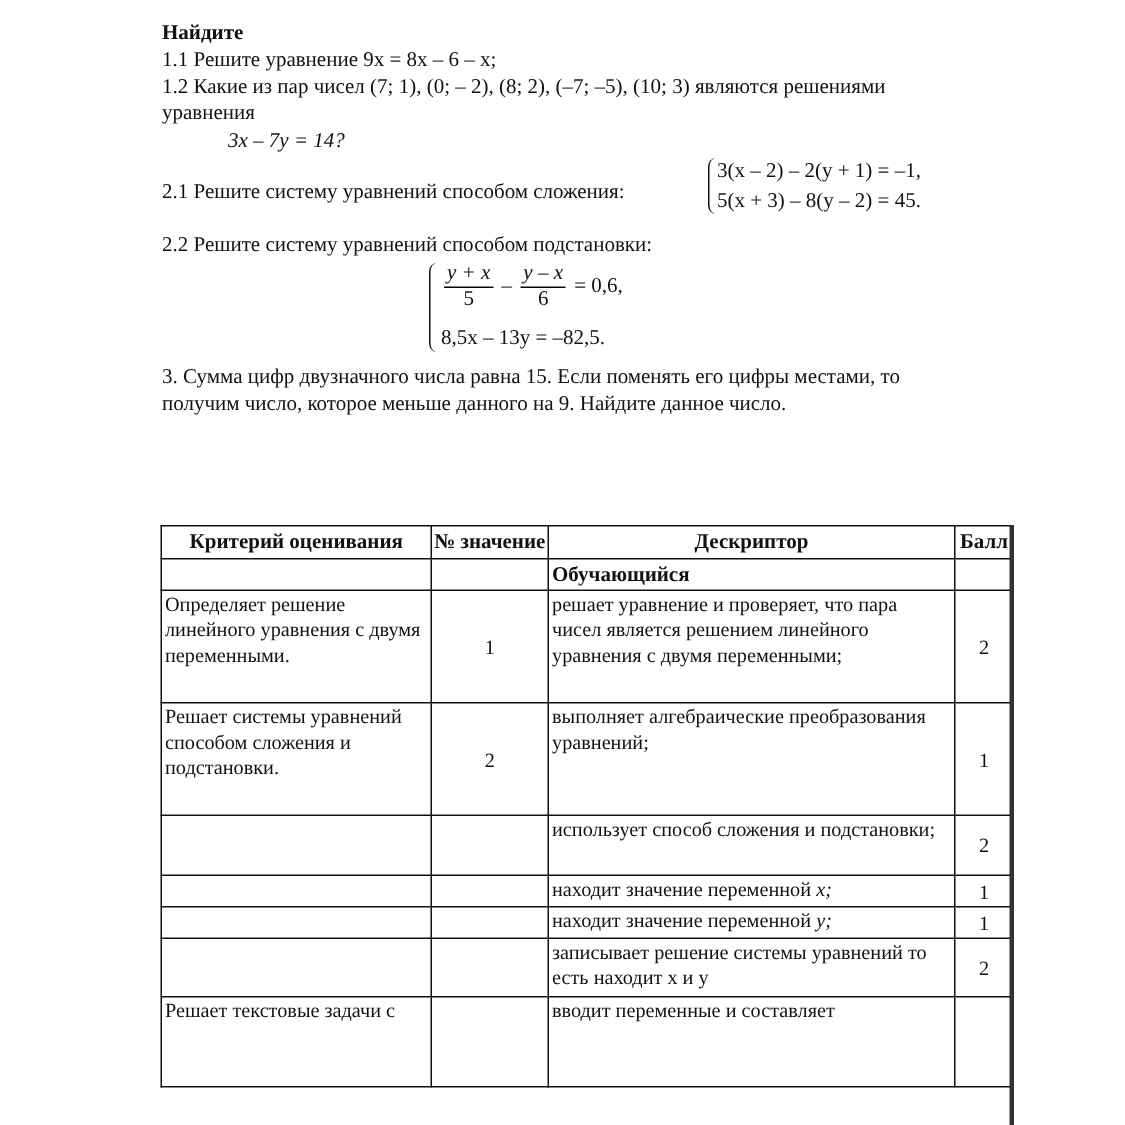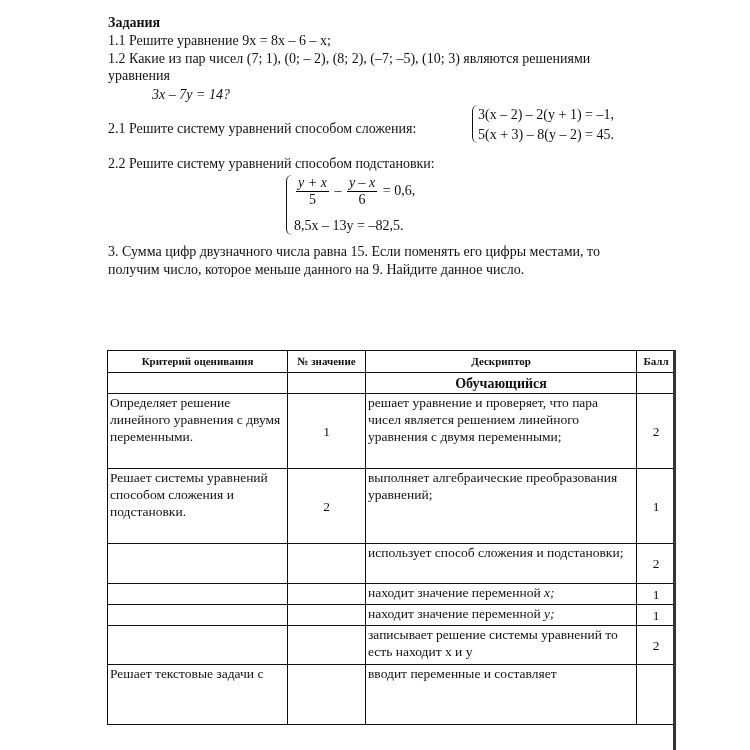--- a/index.html
+++ b/index.html
@@ -23,28 +23,28 @@
   .frac .den { display: block; line-height: 16px; }
 
   table.rub {
     position: absolute; left: 107px; top: 350px; width: 568px;
     border-collapse: collapse; table-layout: fixed;
     font-size: 13.5px; line-height: 17px;
   }
   table.rub td, table.rub th {
     border: 1.5px solid #111; padding: 0 2px; vertical-align: top; overflow: hidden;
   }
-  table.rub th { font-weight: bold; text-align: center; vertical-align: middle; height: 21px; font-size: 11px; }
+  table.rub th { font-weight: bold; text-align: center; vertical-align: middle; height: 21px; font-size: 14px; }
   .c2, .c4 { text-align: center; vertical-align: middle !important; }
   .right-edge { position: absolute; left: 673px; top: 350px; width: 3px; height: 400px; background: #333; }
 </style>
 </head>
 <body>
 
-<div class="abs bold" style="left:108px; top:14px;">Задания</div>
+<div class="abs bold" style="left:108px; top:14px;">Найдите</div>
 <div class="abs" style="left:108px; top:32px;">1.1 Решите уравнение 9х = 8х – 6 – х;</div>
 <div class="abs" style="left:108px; top:50px;">1.2 Какие из пар чисел (7; 1), (0; – 2), (8; 2), (–7; –5), (10; 3) являются решениями</div>
 <div class="abs" style="left:108px; top:67px;">уравнения</div>
 <div class="abs it" style="left:152px; top:86px;">3x – 7y = 14?</div>
 
 <div class="sys" style="left:472px; top:105px; width:170px; height:40px;">
   <div class="brace" style="height:38px;"></div>
   <div class="sys-line" style="left:6px; top:1px;text-align:center;">3(x – 2) – 2(y + 1) = –1,</div>
   <div class="sys-line" style="left:6px; top:21px;">5(x + 3) – 8(y – 2) = 45.</div>
 </div>
@@ -82,21 +82,21 @@
   <tbody>
       <tr>
     <th>Критерий оценивания</th>
     <th style="white-space:nowrap; padding:0;">№ значение</th>
     <th>Дескриптор</th>
     <th style="padding:0;">Балл</th>
   </tr>
   <tr style="height:21px;">
     <td></td>
     <td></td>
-    <td class="bold" style="vertical-align:middle; font-size:14px;text-align:center;">Обучающийся</td>
+    <td class="bold" style="vertical-align:middle; font-size:14px;">Обучающийся</td>
     <td></td>
   </tr>
   <tr style="height:75px;">
     <td>Определяет решение линейного уравнения с двумя переменными.</td>
     <td class="c2">1</td>
     <td>решает уравнение и проверяет, что пара чисел является решением линейного уравнения с двумя переменными;</td>
     <td class="c4">2</td>
   </tr>
   <tr style="height:75px;">
     <td>Решает системы уравнений способом сложения и подстановки.</td>

